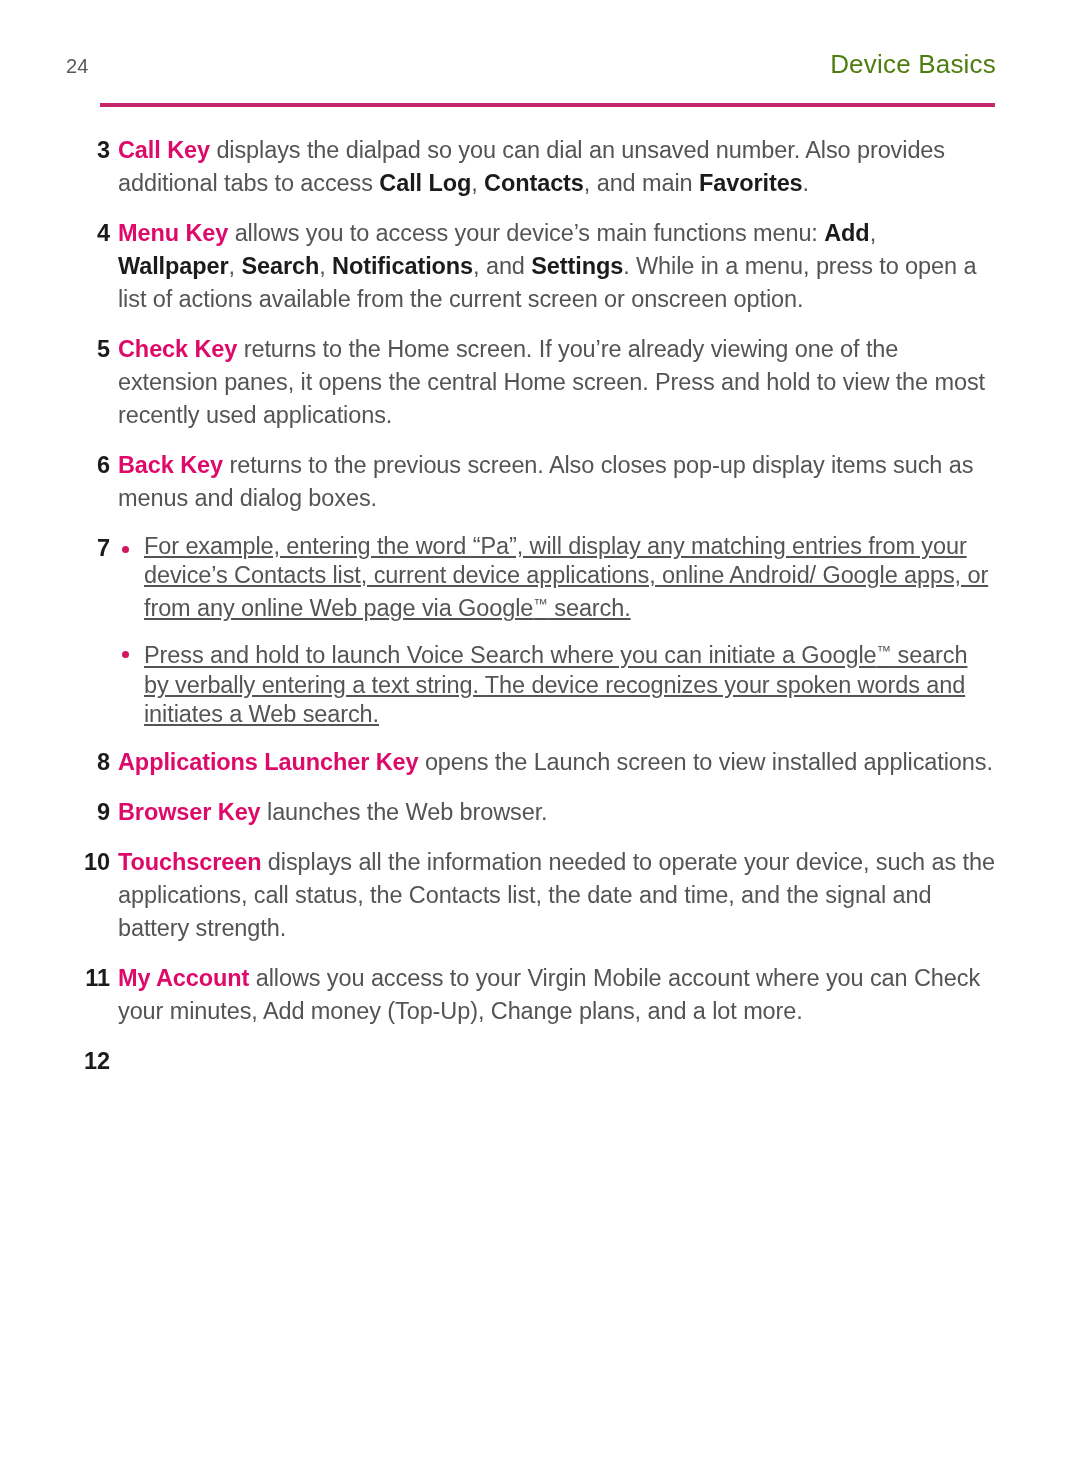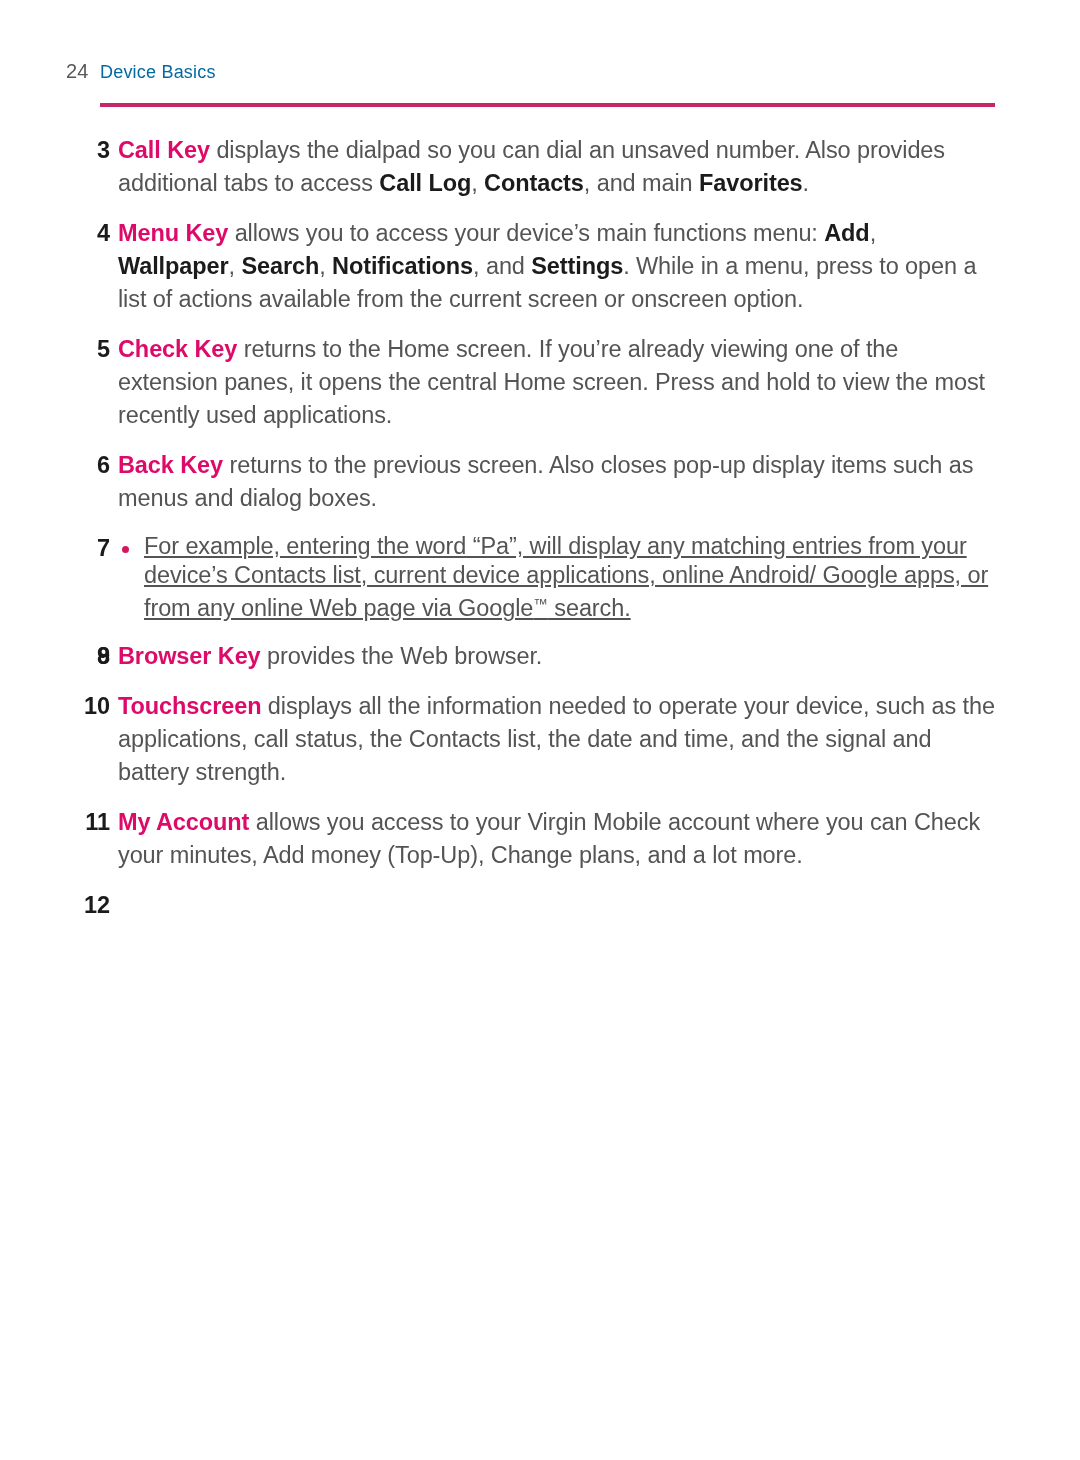--- a/index.html
+++ b/index.html
@@ -19,35 +19,36 @@
     position: relative;
     width: 1080px;
     height: 1460px;
     box-sizing: border-box;
   }
 
   
   .page-header {
     position: absolute;
     left: 66px;
-    top: 60px;
+    top: 49px;
     width: 930px;
     display: flex;
     align-items: baseline;
+    justify-content: space-between;
   }
   .page-number {
     font-size: 20px;
     color: #58585a;
     letter-spacing: 0.2px;
     width: 34px;
     flex: none;
   }
   .header-title {
-    font-size: 18px;
-    color: #0369a1;
+    font-size: 26px;
+    color: #4d7c0f;
     letter-spacing: 0.2px;
   }
   .header-rule {
     position: absolute;
     left: 100px;
     top: 103px;
     width: 895px;
     height: 4px;
     background: #c6266a;
   }
@@ -143,21 +144,22 @@
   </div>
   <div class="header-rule"></div>
 
   <div class="content" id="list-root">
       <div class="item"><span class="num">3</span><span><span class="term">Call Key</span><span> displays the dialpad so you can dial an unsaved number. Also provides additional tabs to access </span><b>Call Log</b><span>, </span><b>Contacts</b><span>, and main </span><b>Favorites</b><span>.</span></span></div>
       <div class="item"><span class="num">4</span><span><span class="term">Menu Key</span><span> allows you to access your device’s main functions menu: </span><b>Add</b><span>, </span><b>Wallpaper</b><span>, </span><b>Search</b><span>, </span><b>Notifications</b><span>, and </span><b>Settings</b><span>. While in a menu, press to open a list of actions available from the current screen or onscreen option.</span></span></div>
       <div class="item"><span class="num">5</span><span><span class="term">Check Key</span><span> returns to the Home screen. If you’re already viewing one of the extension panes, it opens the central Home screen. Press and hold to view the most recently used applications.</span></span></div>
       <div class="item"><span class="num">6</span><span><span class="term">Back Key</span><span> returns to the previous screen. Also closes pop-up display items such as menus and dialog boxes.</span></span></div>
       <div class="item"><span class="num">7</span><ul class="bullets">
           <li class="bullet"><span class="bullet-dot"></span><span>For example, entering the word “Pa”, will display any matching entries from your device’s Contacts list, current device applications, online Android/ Google apps, or from any online Web page via Google</span><span class="tm">™</span><span> search.</span></li>
+          <li class="bullet"><span class="bullet-dot"></span><span>Press and hold to launch Voice Search where you can initiate a Google</span><span class="tm">™</span><span> search by verbally entering a text string. The device recognizes your spoken words and initiates a Web search.</span></li>
         </ul></div>
-      <div class="item"><span class="num">8</span></div>
-      <div class="item"><span class="num">9</span><span><span class="term">Browser Key</span><span> provides the Web browser.</span></span></div>
+      <div class="item"><span class="num">8</span><span><span class="term">Applications Launcher Key</span><span> opens the Launch screen to view installed applications.</span></span></div>
+      <div class="item"><span class="num">9</span><span><span class="term">Browser Key</span><span> launches the Web browser.</span></span></div>
       <div class="item"><span class="num">10</span><span><span class="term">Touchscreen</span><span> displays all the information needed to operate your device, such as the applications, call status, the Contacts list, the date and time, and the signal and battery strength.</span></span></div>
       <div class="item"><span class="num">11</span><span><span class="term">My Account</span><span> allows you access to your Virgin Mobile account where you can Check your minutes, Add money (Top-Up), Change plans, and a lot more.</span></span></div>
       <div class="item"><span class="num">12</span></div>
     </div>
 
 </div>
 
 </body></html>

